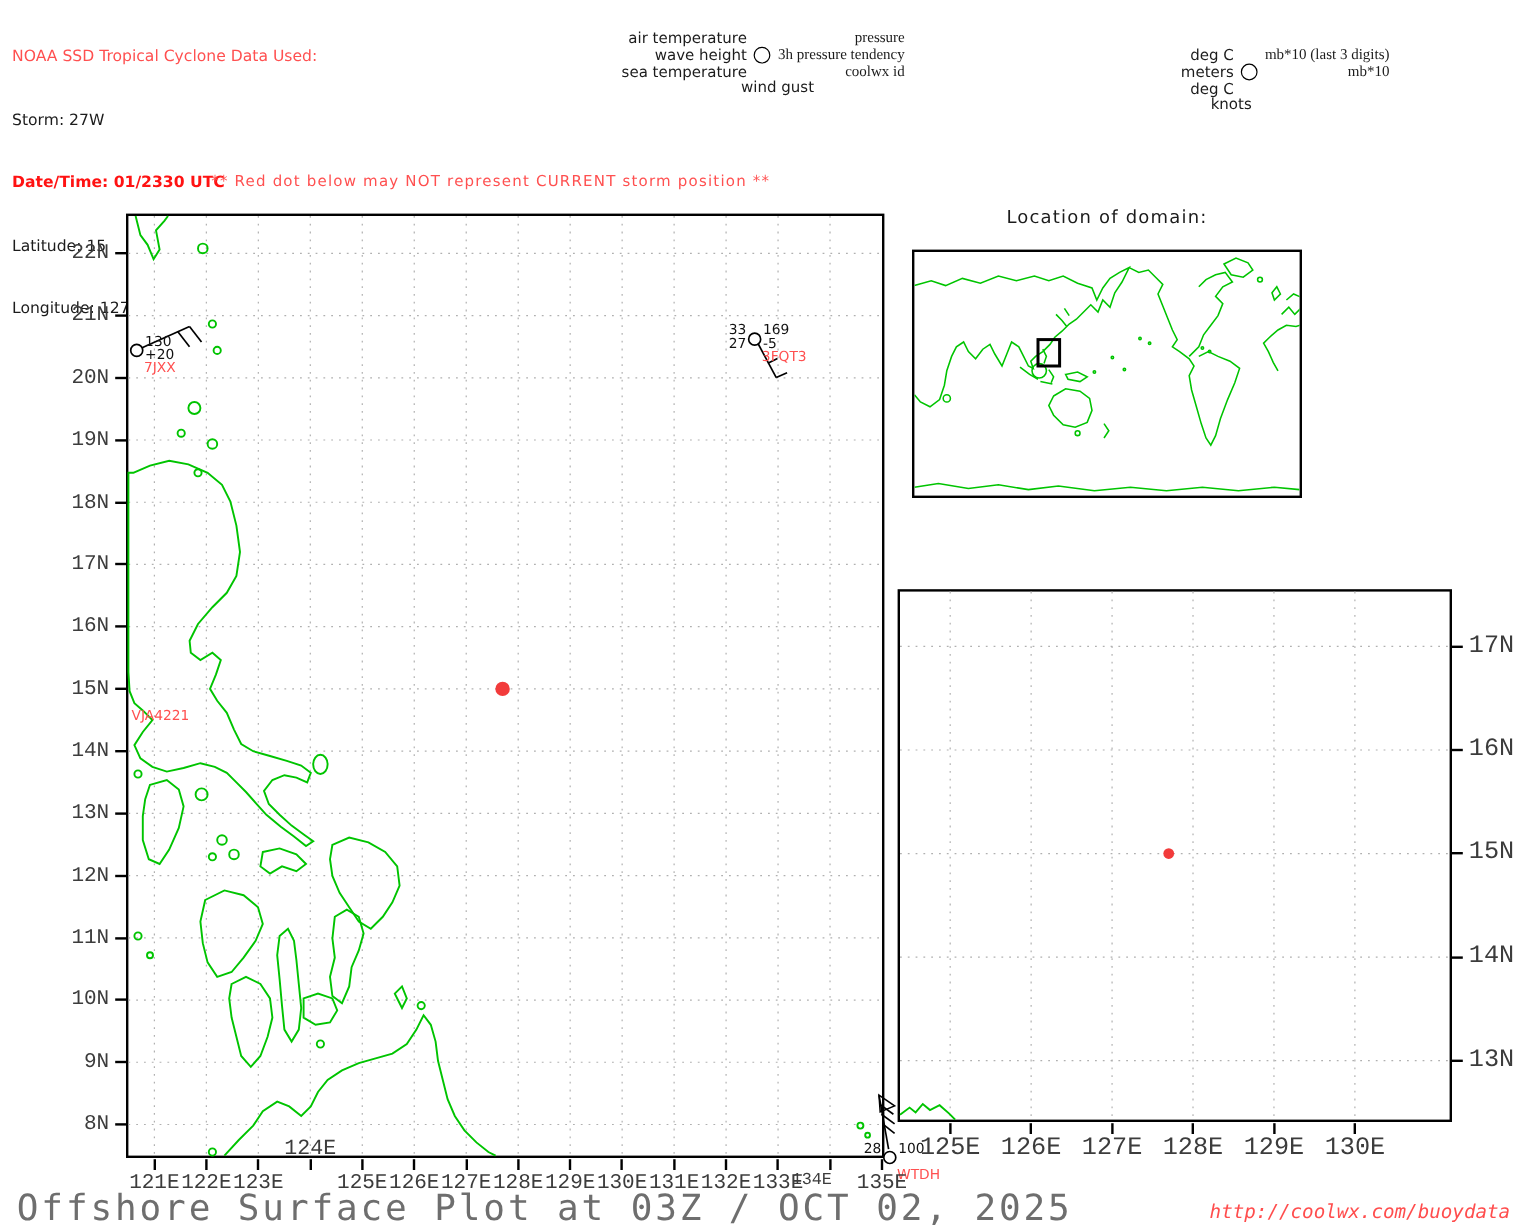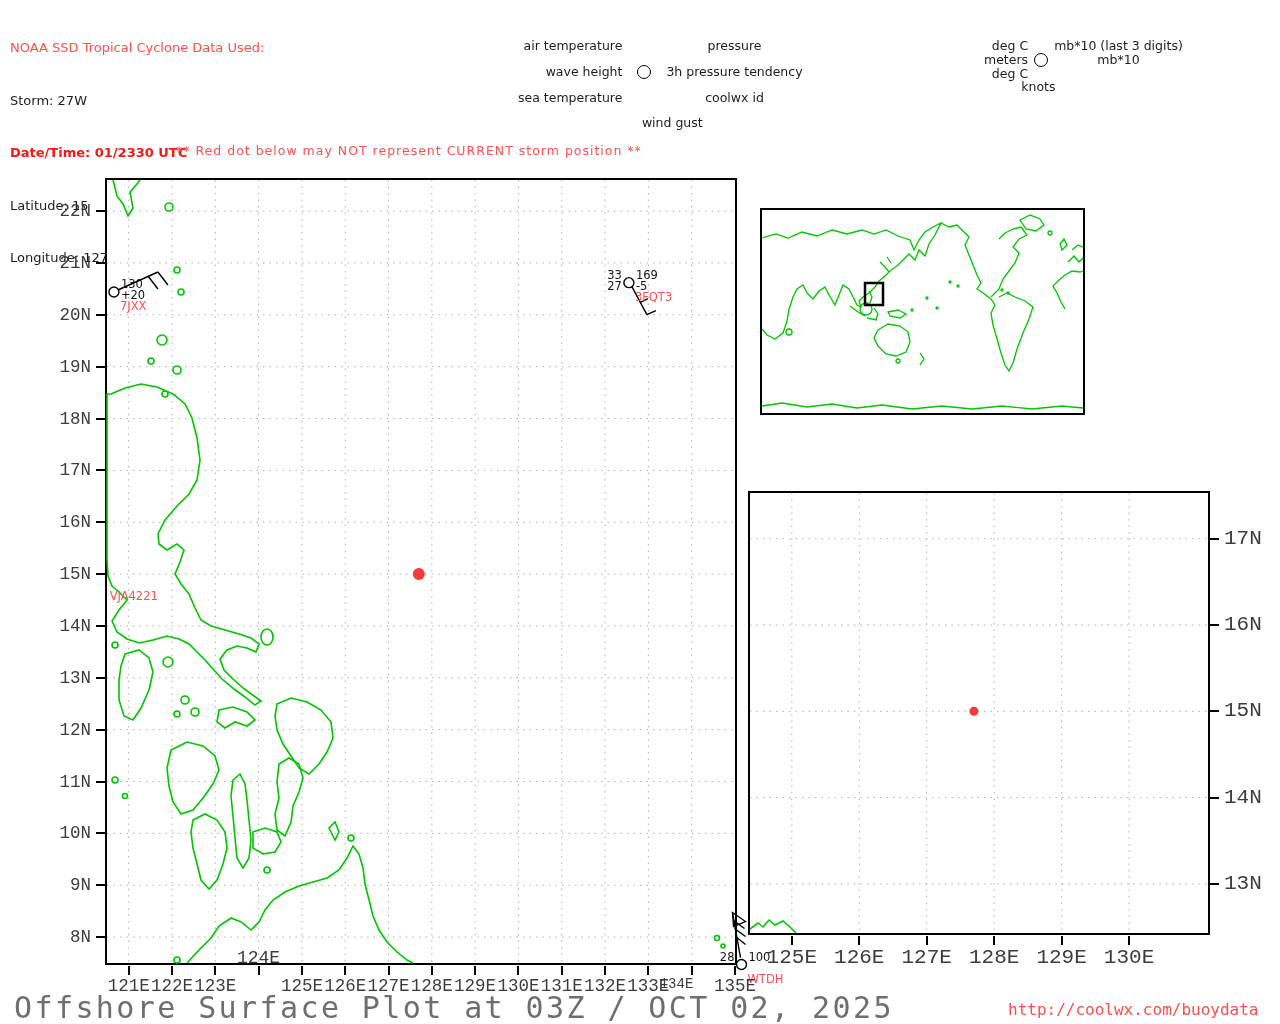--- a/index.html
+++ b/index.html
@@ -9,41 +9,41 @@
   
   #header{left:10px;top:4px;font-size:13px;line-height:17.5px;color:#1c1c1c;white-space:pre;}
   .hdr-red{color:#ff5050;}
   .hdr-bold-red{color:#ff1212;font-weight:bold;}
   
   #caution{left:620px;top:2px;font-size:19px;letter-spacing:4px;color:#ff5050;white-space:nowrap;}
   
   .legend{position:absolute;display:grid;grid-template-columns:auto 20px auto;column-gap:3px;
           font-size:12.5px;line-height:13.5px;color:#1c1c1c;white-space:nowrap;}
   .lc{text-align:right;}
-  .rc{text-align:center;}
+  .rc{text-align:right;font-family:Liberation Serif, serif;}
   .lgc{display:block;width:12px;height:12px;border:1.5px solid #000;border-radius:50%;margin:0 auto;}
   .lbot{grid-column:1/4;text-align:center;}
-  #legend-model{left:518px;top:39px;gap:12px;}
+  #legend-model{left:518px;top:25px;}
   #legend-units{left:984px;top:39px;}
   
   #warning{left:176px;top:143px;font-size:12.5px;letter-spacing:1px;color:#ff5050;white-space:nowrap;}
   
   .mapbox{position:absolute;border:2px solid #000;background:#fff;}
   #main-map{left:105px;top:178px;width:628px;height:783px;}
   #inset-map{left:760px;top:208px;width:321px;height:203px;}
   #zoom-map{left:748px;top:491px;width:458px;height:440px;}
   #inset-title{left:760px;top:172px;width:325px;text-align:center;font-size:15px;letter-spacing:1px;color:#1c1c1c;}
   .mapbox svg{position:absolute;left:0;top:0;}
   .tick{position:absolute;background:#000;}
   .tick-label{position:absolute;font-family:Liberation Mono, monospace;color:#3c3c3c;white-space:nowrap;}
   
   #footer-title{left:14px;top:990px;font-family:"DejaVu Sans Mono",monospace;font-size:30px;
                 letter-spacing:2.4px;color:#6e6e6e;white-space:nowrap;}
   #footer-url{left:1008px;top:1000px;font-family:"DejaVu Sans Mono",monospace;font-size:16px;
-              color:#ff4d4d;text-decoration:none;white-space:nowrap;}
+              color:#ff4d4d;text-decoration:none;white-space:nowrap;font-style:italic;}
 </style>
 </head>
 <body>
 
 <div id="page">
 
   <div id="header" class="abs">
     <div class="hdr-red">NOAA SSD Tropical Cyclone Data Used:</div>
     <div>Storm: 27W</div>
     <div class="hdr-bold-red">Date/Time: 01/2330 UTC</div>
@@ -244,20 +244,21 @@
       <div class="tick" style="left:-11px;top:600.5099337748345px;width:9px;height:2px;"></div>
       <div class="tick-label" style="left:-62px;top:591.5099337748345px;width:46px;text-align:right;font-size:17.5px;">11N</div>
       <div class="tick" style="left:-11px;top:652.364238410596px;width:9px;height:2px;"></div>
       <div class="tick-label" style="left:-62px;top:643.364238410596px;width:46px;text-align:right;font-size:17.5px;">10N</div>
       <div class="tick" style="left:-11px;top:704.2185430463577px;width:9px;height:2px;"></div>
       <div class="tick-label" style="left:-62px;top:695.2185430463577px;width:46px;text-align:right;font-size:17.5px;">9N</div>
       <div class="tick" style="left:-11px;top:756.0728476821192px;width:9px;height:2px;"></div>
       <div class="tick-label" style="left:-62px;top:747.0728476821192px;width:46px;text-align:right;font-size:17.5px;">8N</div>
     </div>
 
+  <div id="inset-title" class="abs">Location of domain:</div>
   <div id="inset-map" class="mapbox">
     <svg width="321" height="203">
       <g stroke="#00c400" stroke-width="1.3" fill="none">
         <path d="M0,28 L14,24 L26,28 L40,22 L55,26 L70,20 L85,24 L100,20 L112,24 L124,20 L136,26 L148,30 L152,40 L157,30 L163,22 L171,17 L179,13 L173,25 L167,34 L163,46 L157,40 L153,50 L147,44 L141,50 L135,56 L129,60 L123,66 L117,71 L113,77 L107,83 L101,87 L97,91 L99,97 L95,95 L91,87 L87,79 L81,75 L77,85 L73,95 L67,85 L63,77 L57,81 L51,89 L45,83 L41,75 L35,79 L31,87 L27,99 L25,111 L21,123 L13,129 L5,125 L0,119"></path>
         <path d="M118,52 L123,57 L127,62 M125,47 L129,53"></path>
         <path d="M88,96 L96,102 L103,106 M105,108 L115,110 M112,98 L116,104 L114,109 M126,102 L136,100 L144,104 L138,108 L128,106 Z"></path>
         <circle cx="104" cy="99" r="6"></circle>
         <path d="M107,81 L110,87 L108,93"></path>
         <path d="M116,120 L126,114 L138,116 L146,122 L148,132 L144,142 L134,146 L124,144 L116,136 L112,128 Z"></path>
         <circle cx="136" cy="151" r="2"></circle>

